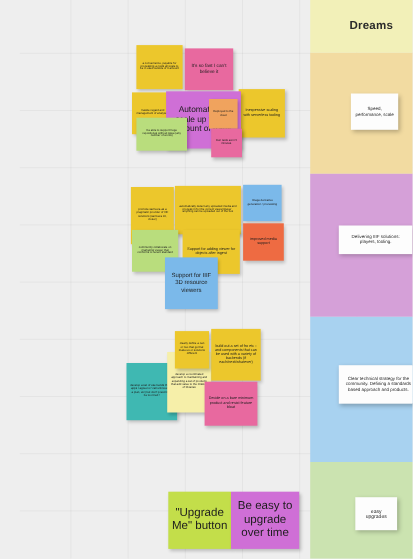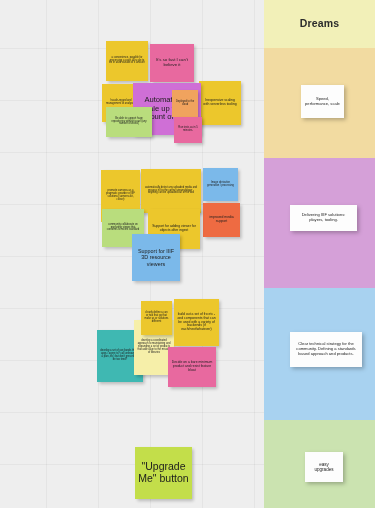--- a/index.html
+++ b/index.html
@@ -10,20 +10,21 @@
     position:relative;
   }
   #board{
     position:absolute;inset:0;
     background-color:#eeeeee;
     background-image:
       linear-gradient(to right, rgba(0,0,0,.045) 1px, transparent 1px),
       linear-gradient(to bottom, rgba(0,0,0,.045) 1px, transparent 1px);
     background-size:52px 52px;
     background-position:-6px -4px;
+    margin-left:18px;
   }
   .band{position:absolute;left:264px;width:111px;}
   .band.header{top:0;height:48px;background:#f2f0b8;}
   .band.yellow{top:48px;height:110px;background:#f2dba1;}
   .band.purple{top:158px;height:130px;background:#d5a0d8;}
   .band.blue{top:288px;height:132px;background:#a8d2f0;}
   .band.green{top:420px;height:88px;background:#cbe3b0;}
   .band-title{
     position:absolute;left:264px;width:111px;top:17px;
     text-align:center;font-size:10.5px;font-weight:bold;color:#2b2b2b;
@@ -107,20 +108,21 @@
   <div class="note t3" style="left:134px;top:320px;width:40px;height:55px;background:#f6efa9;">develop a coordinated approach to maintaining and expanding a set of products that add value to the mission of libraries</div>
 
   <div class="note t3" style="left:141px;top:301px;width:31px;height:34px;background:#ecc72c;">clearly define a can or two that go that make us or solutions different</div>
 
   <div class="note t4" style="left:174px;top:299px;width:45px;height:47px;background:#ecc72c;">build out a set of fro etc - and components that can be used with a variety of backends (if each/next/whatever)</div>
 
   <div class="note t4" style="left:168px;top:347px;width:48px;height:40px;background:#e8699f;">Decide on a bare minimum product and resist feature bloat</div>
 
   <div class="note t11" style="left:135px;top:447px;width:57px;height:52px;background:#c3de4a;">"Upgrade Me" button</div>
 
+  <div class="note t11" style="left:192px;top:447px;width:62px;height:52px;background:#cf6fd6;">Be easy to upgrade over time</div>
 
   <div class="card c4" style="left:301px;top:85px;width:43px;height:33px;">Speed, performance, scale</div>
 
   <div class="card c4" style="left:290px;top:205px;width:67px;height:26px;">Delivering IIIF solutions: players, tooling.</div>
 
   <div class="card c4" style="left:290px;top:332px;width:72px;height:35px;">Clear technical strategy for the community. Defining a standards based approach and products.</div>
 
   <div class="card c5" style="left:305px;top:452px;width:38px;height:30px;">easy upgrades</div>
 
 </div>

